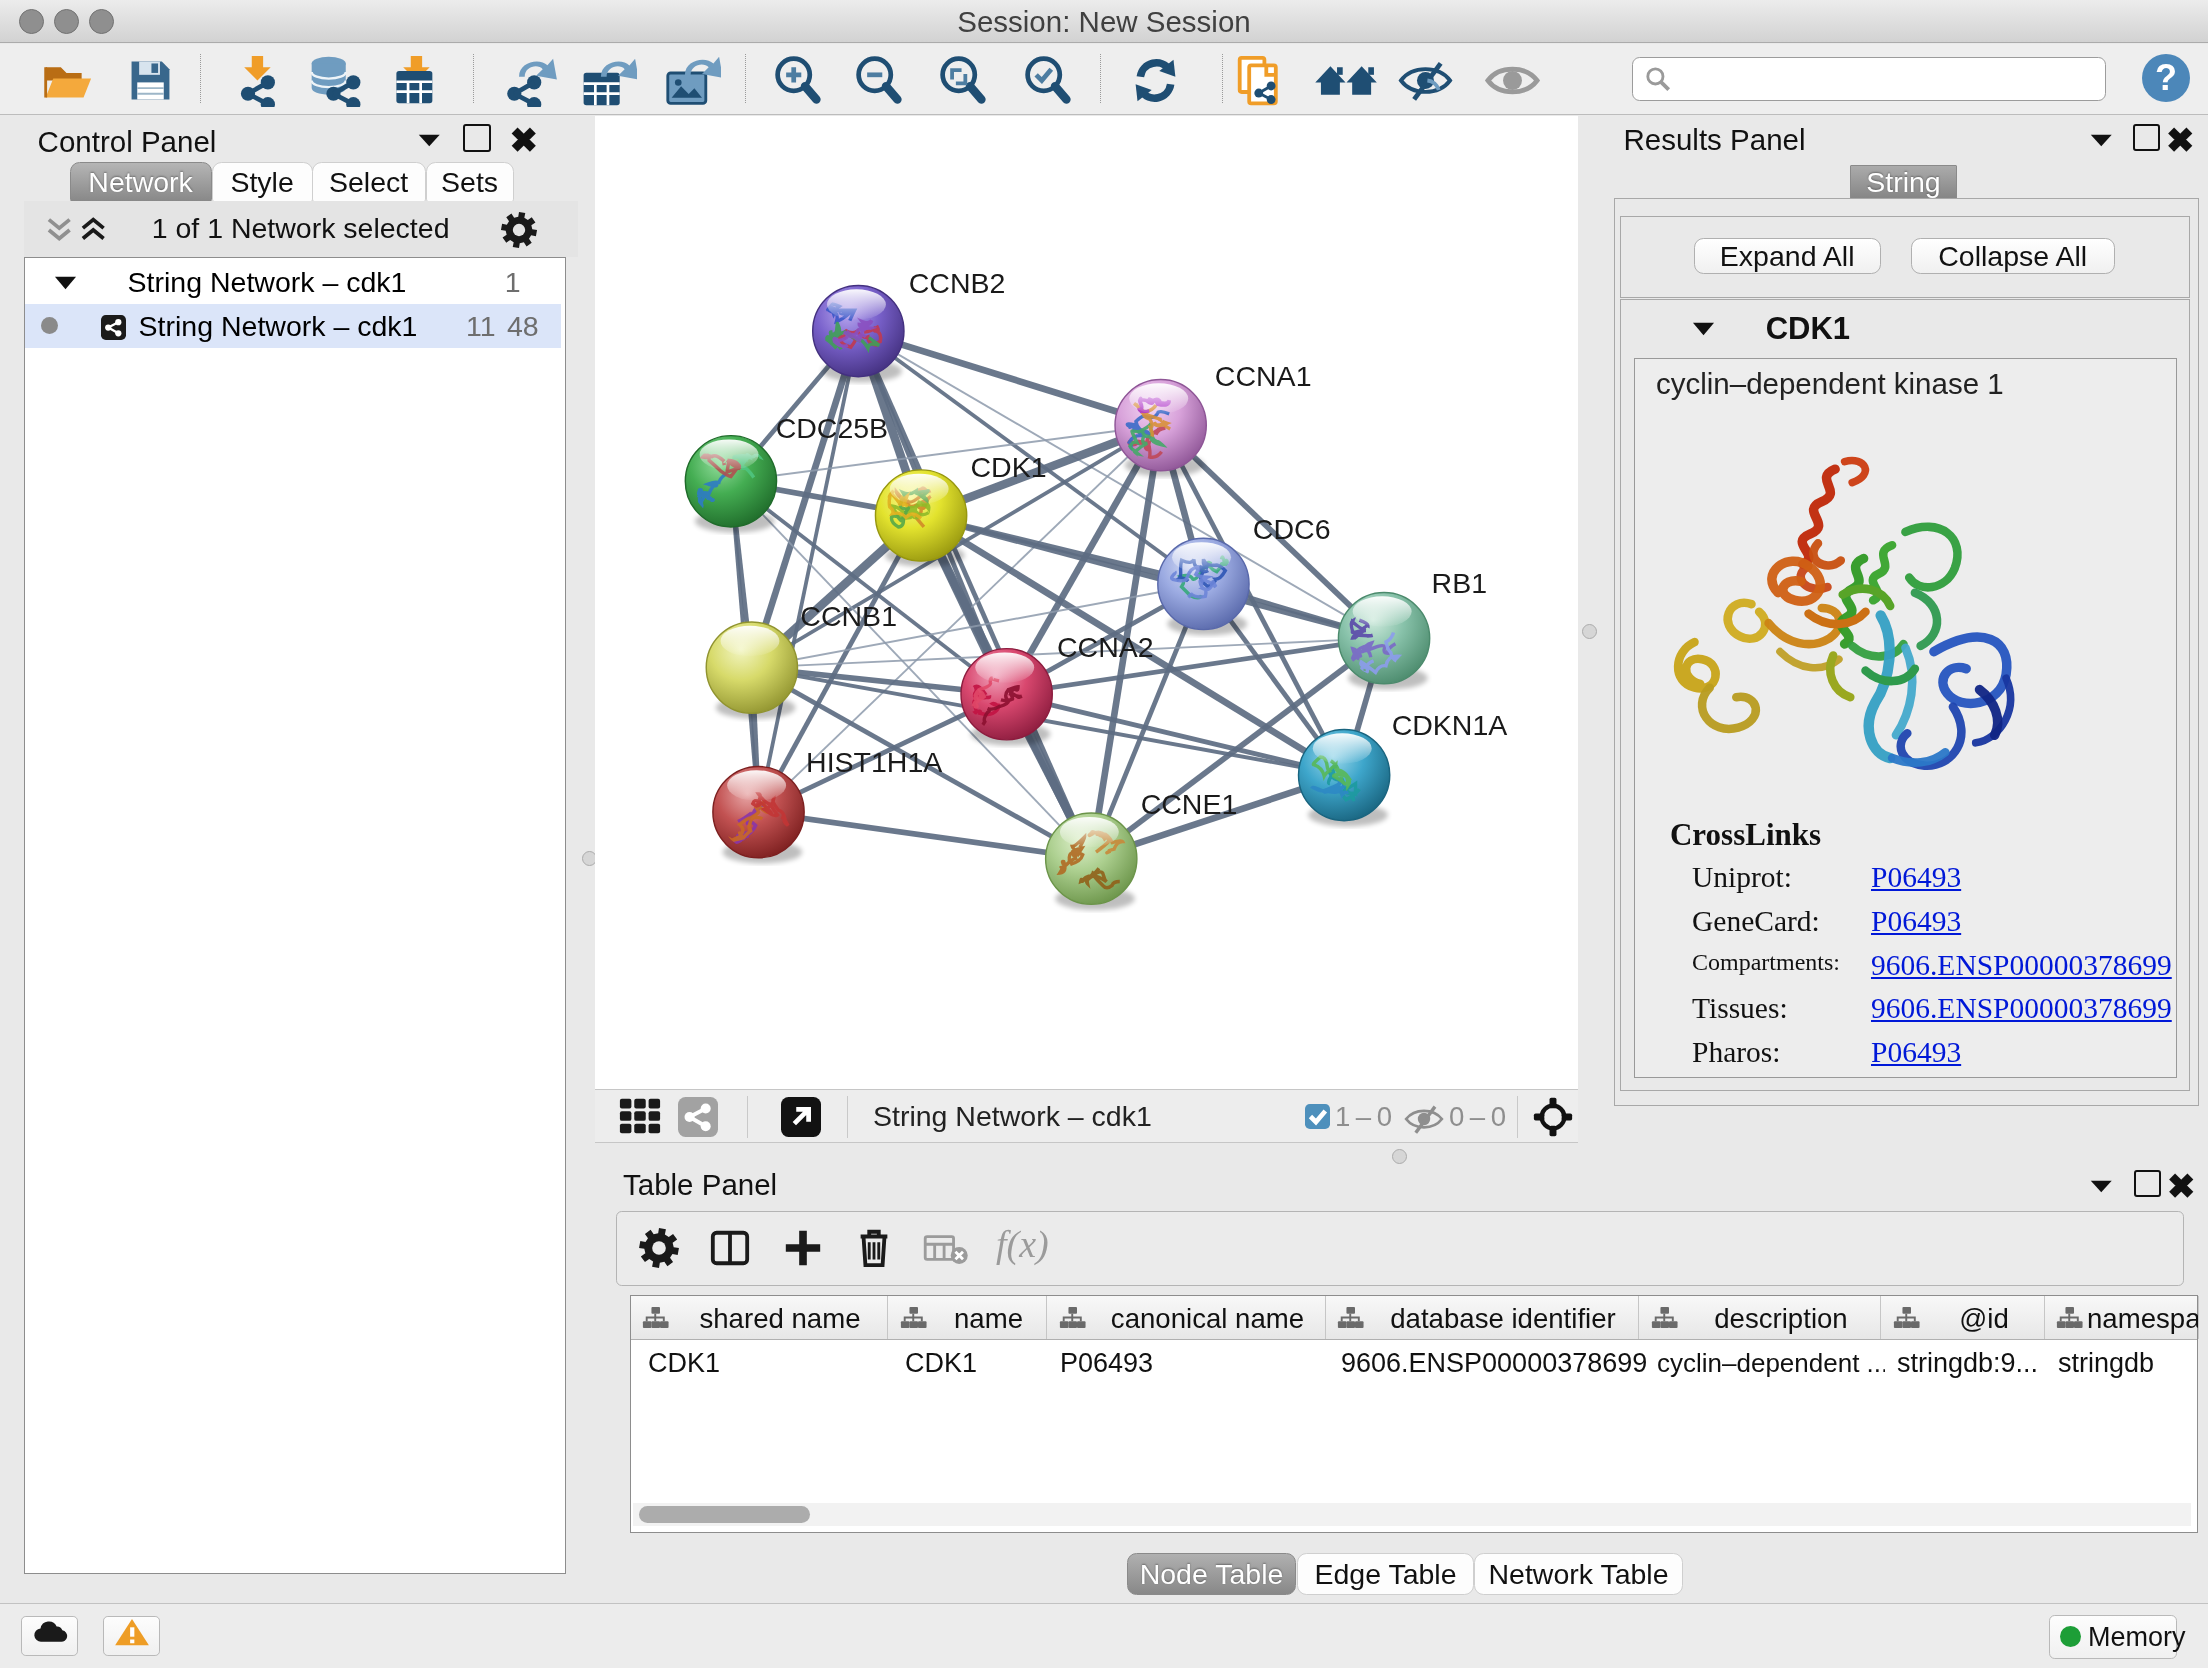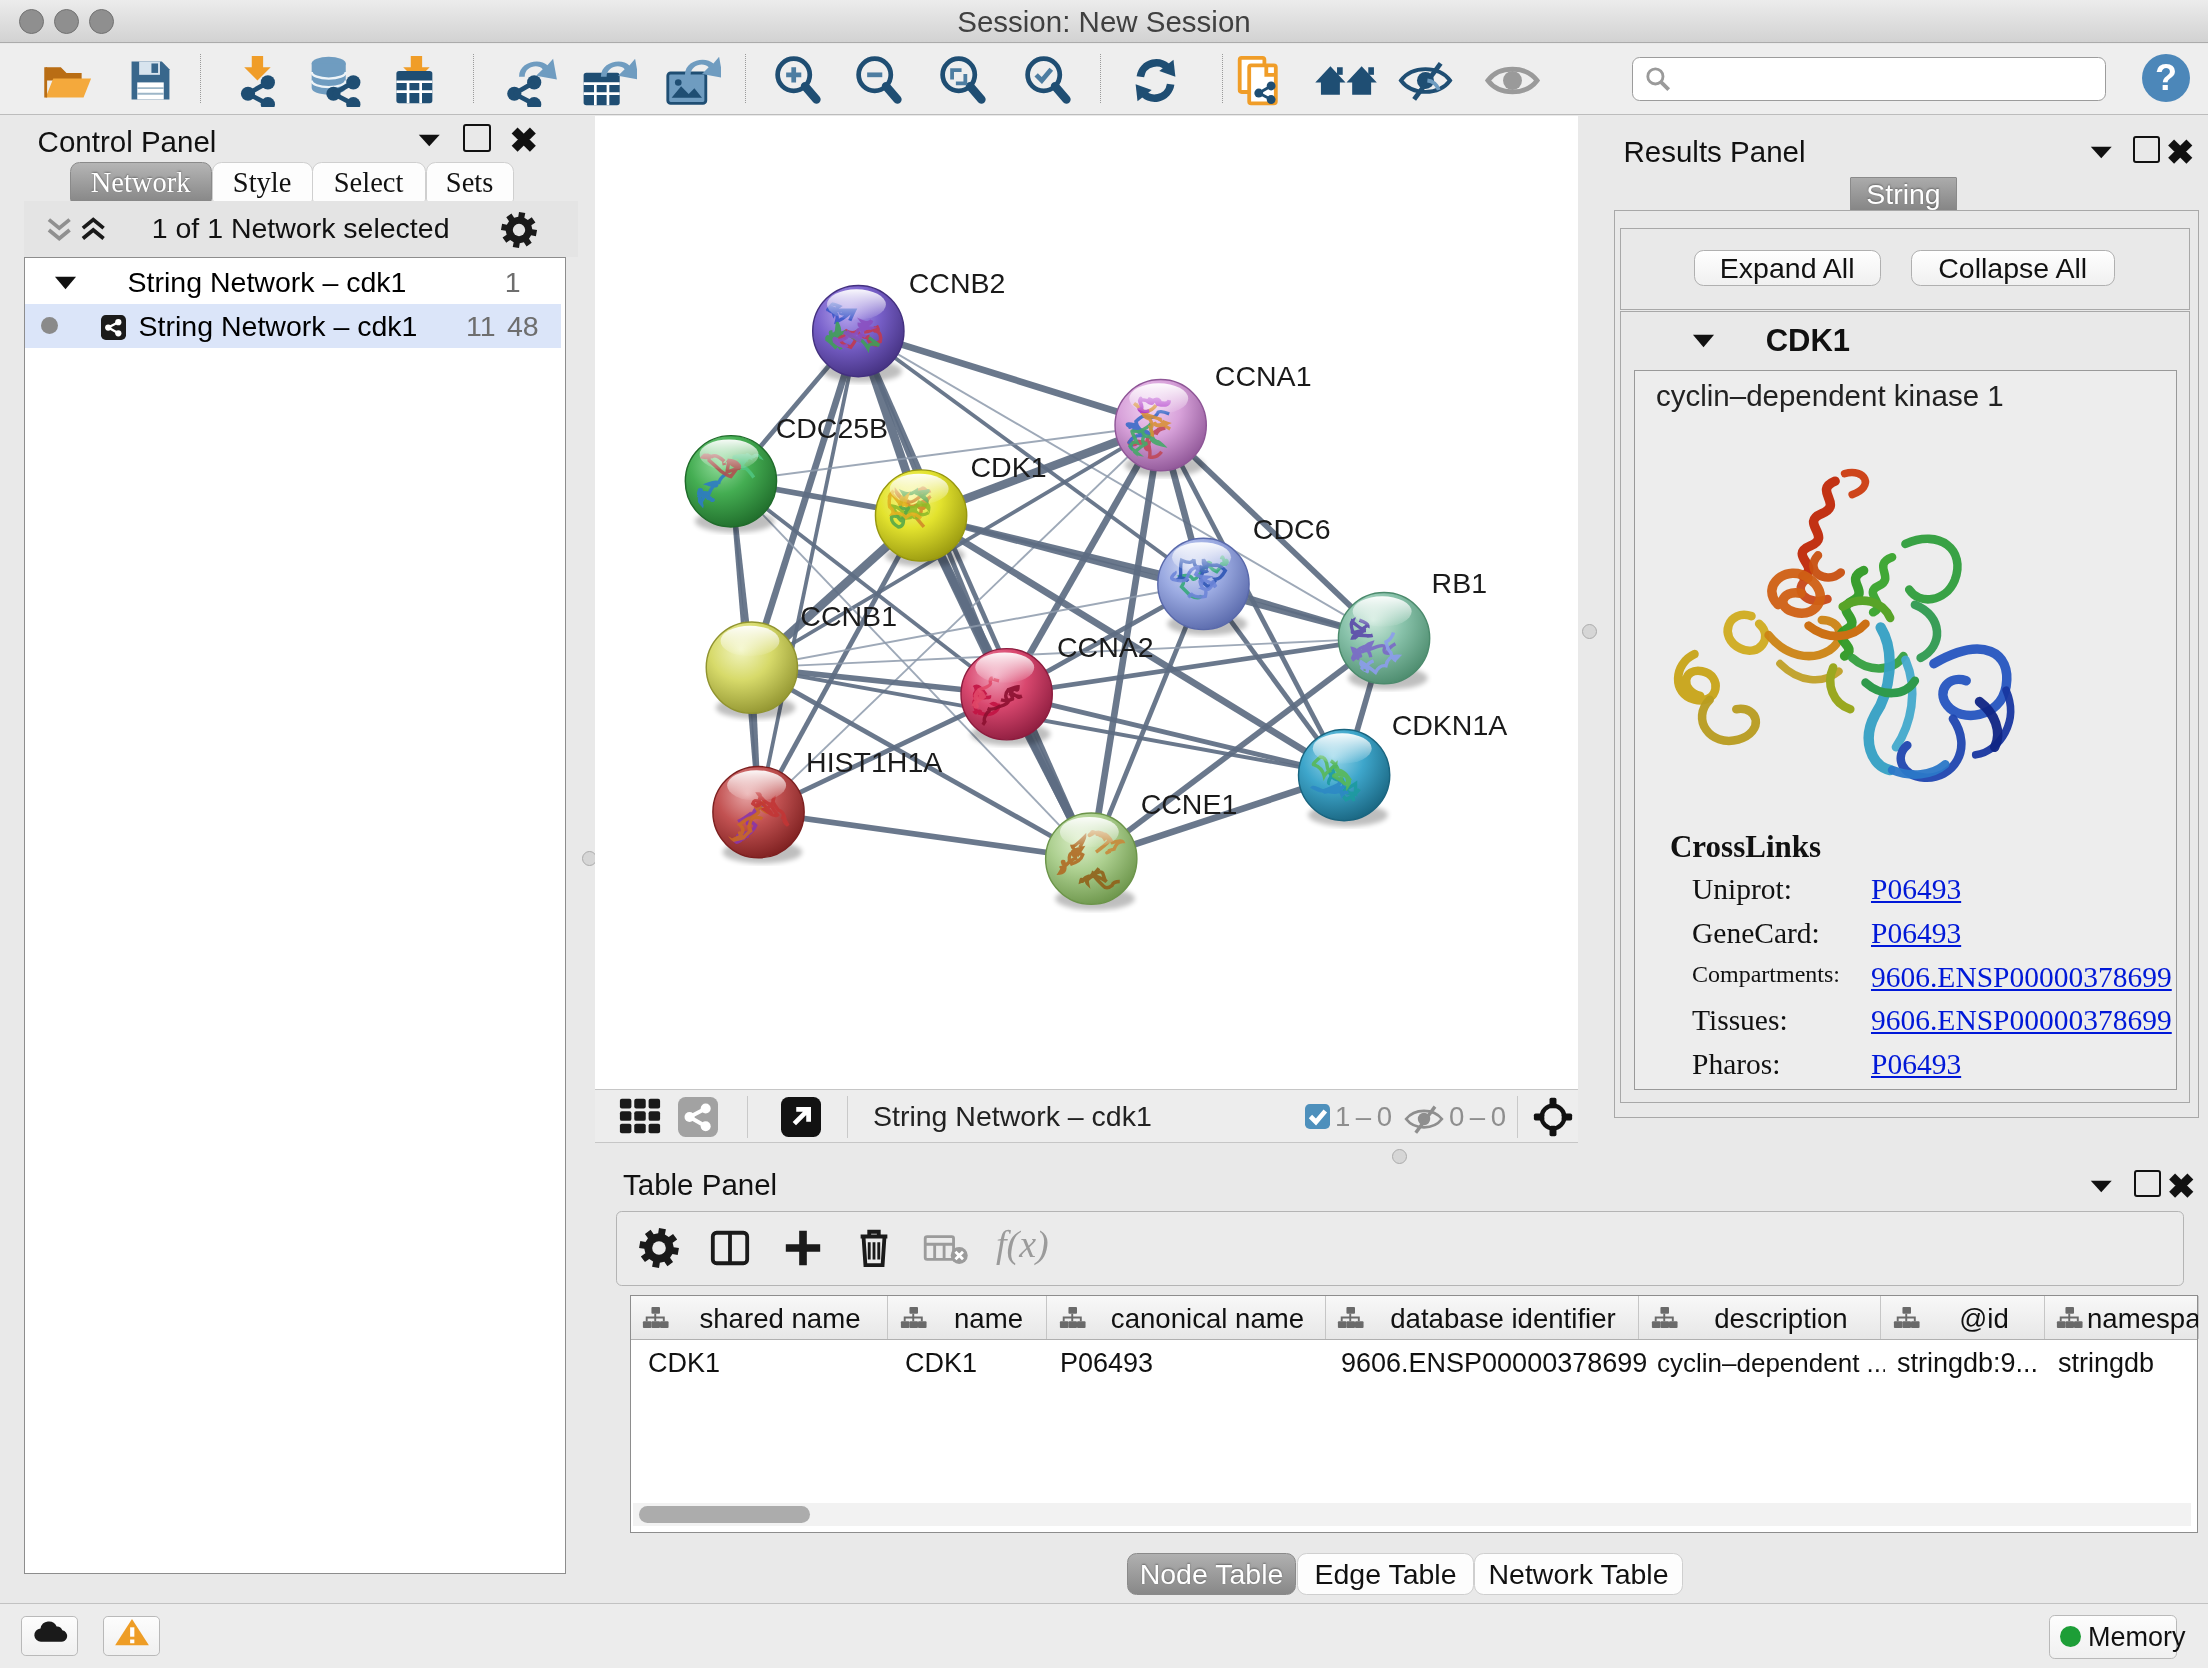--- a/index.html
+++ b/index.html
@@ -11,31 +11,31 @@
 
 #toolbar{left:0;top:44px;width:2208px;height:70px;background:#eeeeee;border-bottom:1.9px solid #bcbcbc;}
 .ticon{top:9.5px;width:49px;height:49px;}
 .tsep{top:9.5px;width:0px;height:49px;border-left:1.9px dotted #9a9a9a;}
 #searchbox{left:1632px;top:13.3px;width:472px;height:42px;background:#fff;border:1.9px solid #9c9c9c;border-radius:7.6px;}
 #help{left:2142px;top:9.5px;width:48px;height:48px;border-radius:50%;background:#4c87b9;color:#fff;font-size:36px;font-weight:bold;text-align:center;line-height:48px;}
 
 .ptitle{font-size:29.5px;color:#111;}
 .pctl{font-size:28.5px;color:#111;font-weight:bold;}
 #cpanel{left:7.6px;top:116px;width:579px;height:1487px;background:#e9e9e9;}
-.tab{height:39px;line-height:39px;text-align:center;font-size:28.5px;background:#fdfdfd;border:1px solid #cfcfcf;border-radius:9.5px 9.5px 3.8px 3.8px;color:#111;font-family:Liberation Serif, serif;}
+.tab{height:39px;line-height:39px;text-align:center;font-size:28.5px;background:#fdfdfd;border:1px solid #cfcfcf;border-radius:9.5px 9.5px 3.8px 3.8px;color:#111;}
 .tabsel{background:linear-gradient(#b5b5b5,#878787);color:#fff;border:1px solid #8a8a8a;text-shadow:0 -1px 1.9px rgba(0,0,0,.35);}
 #netsum{left:16px;top:85px;width:554px;height:56px;background:#e4e4e4;}
 #cplist{left:16px;top:141px;width:540px;height:1315px;background:#fff;border:1.9px solid #8d8d8d;}
 .trow{left:0;width:536px;height:44px;font-size:28.5px;}
 
 #netcanvas{left:595px;top:116px;width:983px;height:973px;background:#fff;}
 #nettb{left:595px;top:1089px;width:983px;height:52px;background:#ededed;border-top:1.9px solid #c6c6c6;border-bottom:1.9px solid #c6c6c6;}
 .nsep{top:5.7px;height:42px;width:0;border-left:1.9px solid #c9c9c9;}
 
-#rpanel{left:1614px;top:116px;width:500px;height:1046px;margin-top:12px;}
+#rpanel{left:1614px;top:116px;width:500px;height:1046px;}
 .rbox{border:1.9px solid #a8a8a8;}
 .btn{background:linear-gradient(#ffffff,#f0f0f0);border:1.9px solid #b0b0b0;border-radius:9.5px;font-size:28.5px;text-align:center;color:#111;}
 a.lnk{color:#0018d8;text-decoration:underline;}
 .serif{font-family:Liberation Serif, serif;}
 
 #tpanel{left:590px;top:1162px;width:1619px;height:440px;}
 #ttools{left:26px;top:49px;width:1566px;height:73px;background:#ebebeb;border:1.9px solid #b4b4b4;border-radius:5.7px;}
 #ttable{left:40px;top:133px;width:1566px;height:236px;background:#fff;border:1.9px solid #8d8d8d;}
 #thead{left:0;top:0;width:1566px;height:43px;background:linear-gradient(#f8f8f8,#e7e7e7);border-bottom:1.9px solid #b0b0b0;}
 .hcol{top:0;height:43px;border-right:1.9px solid #c6c6c6;}

